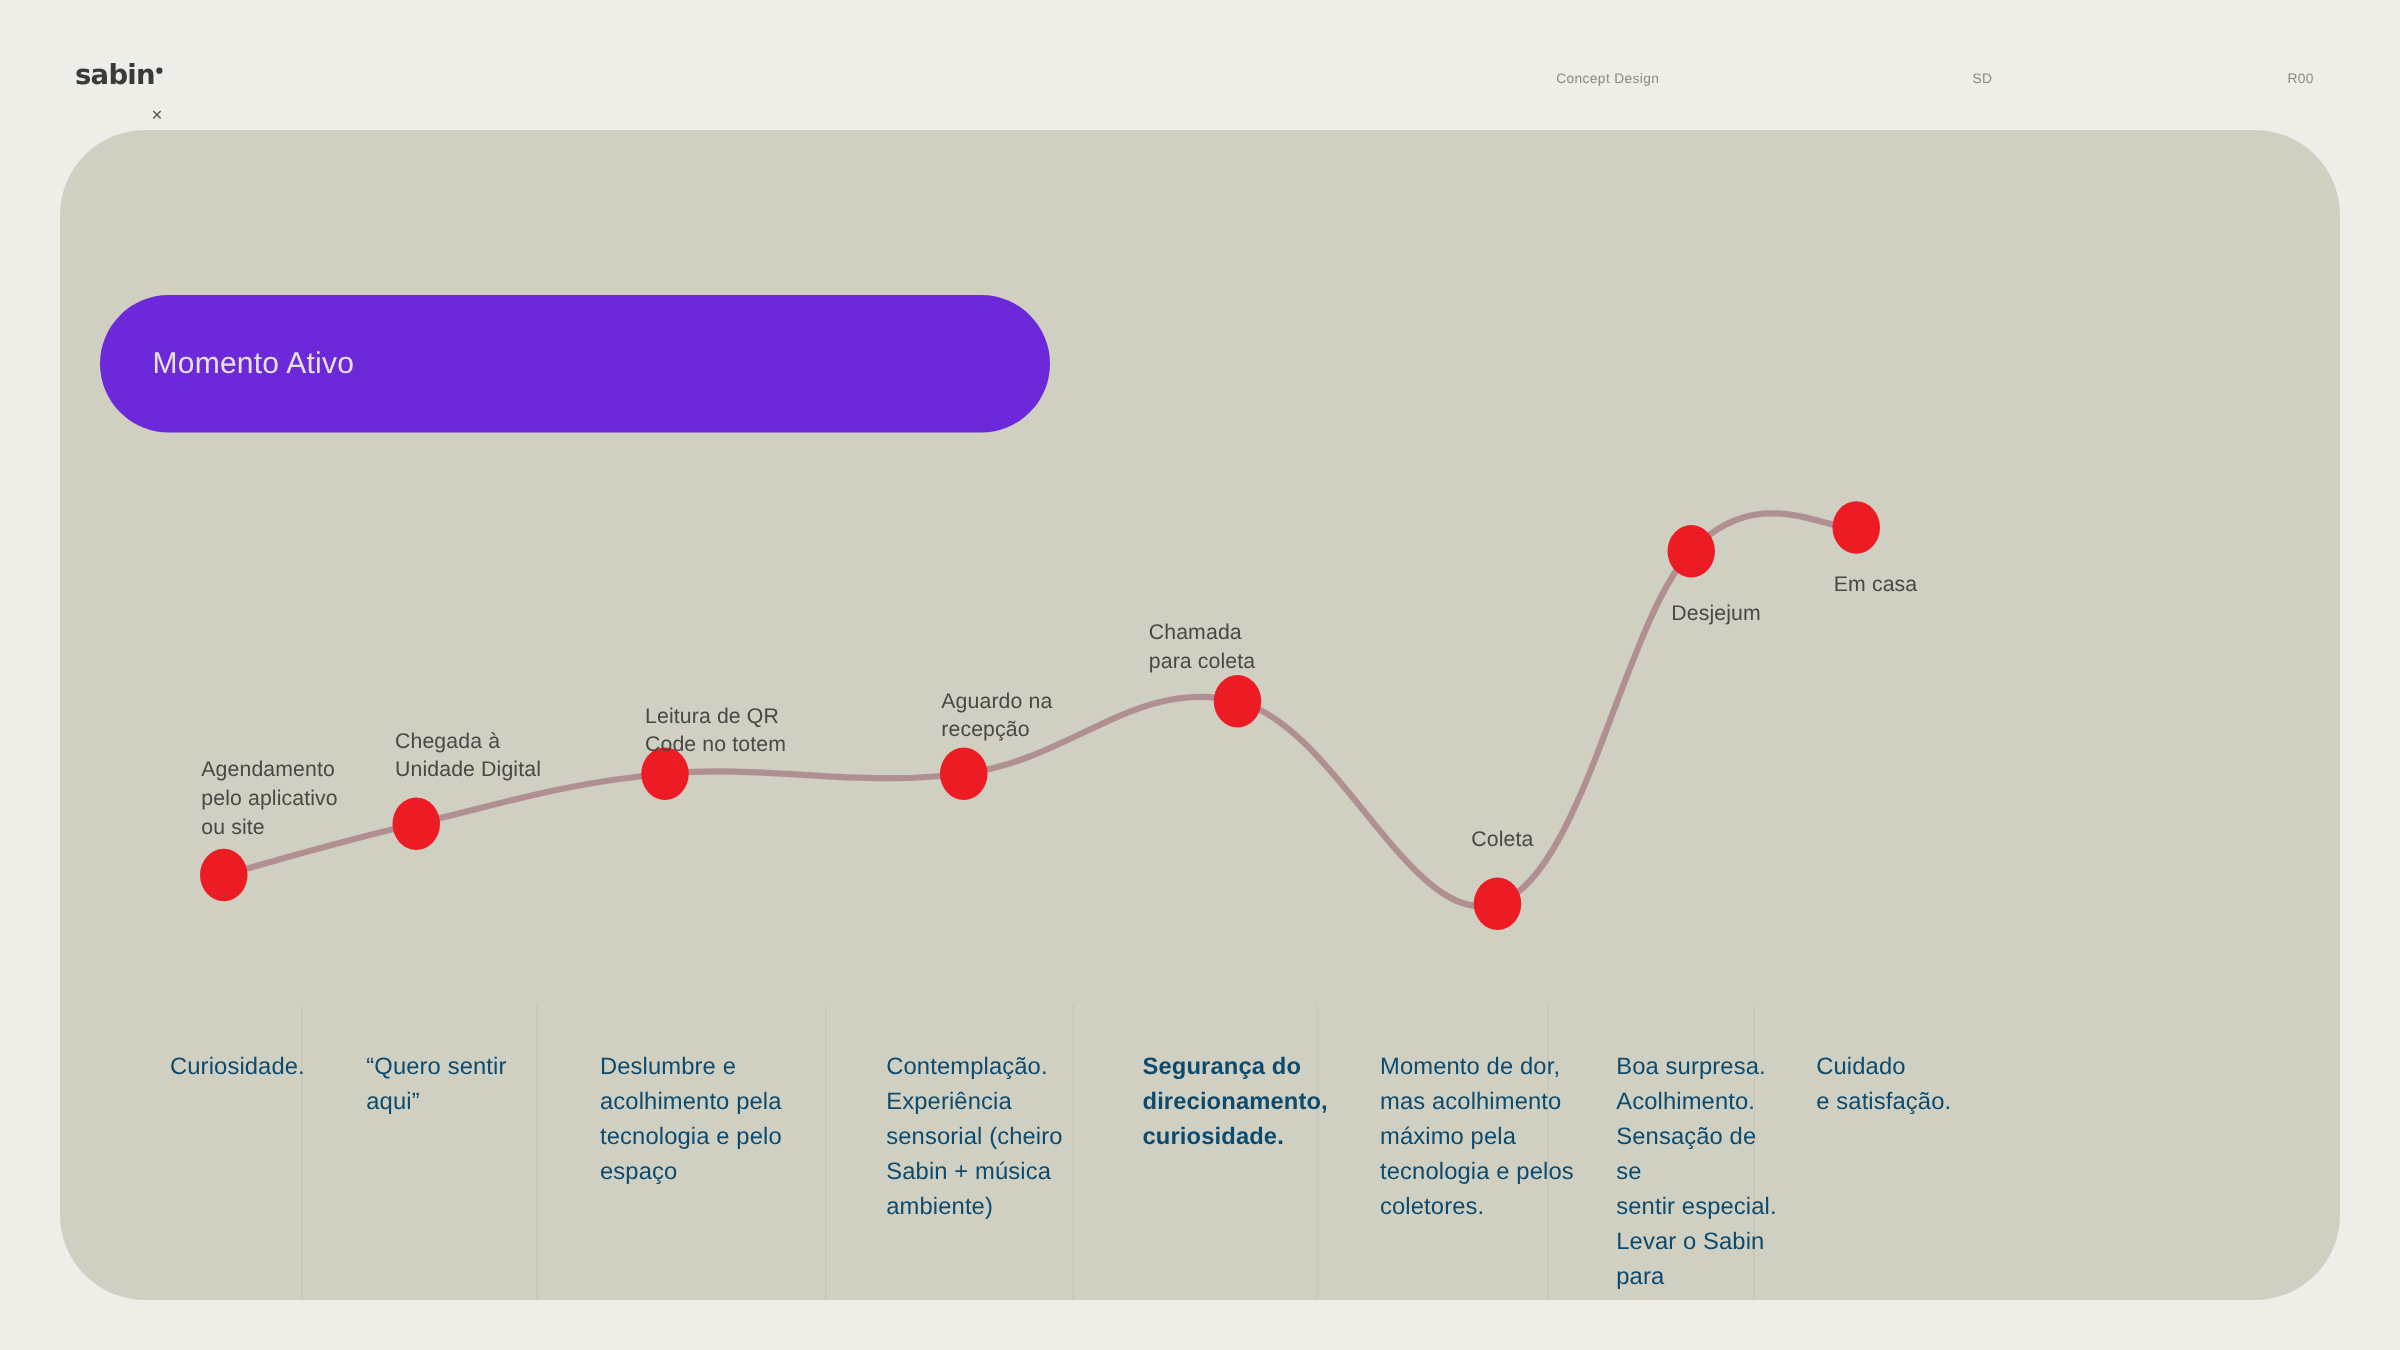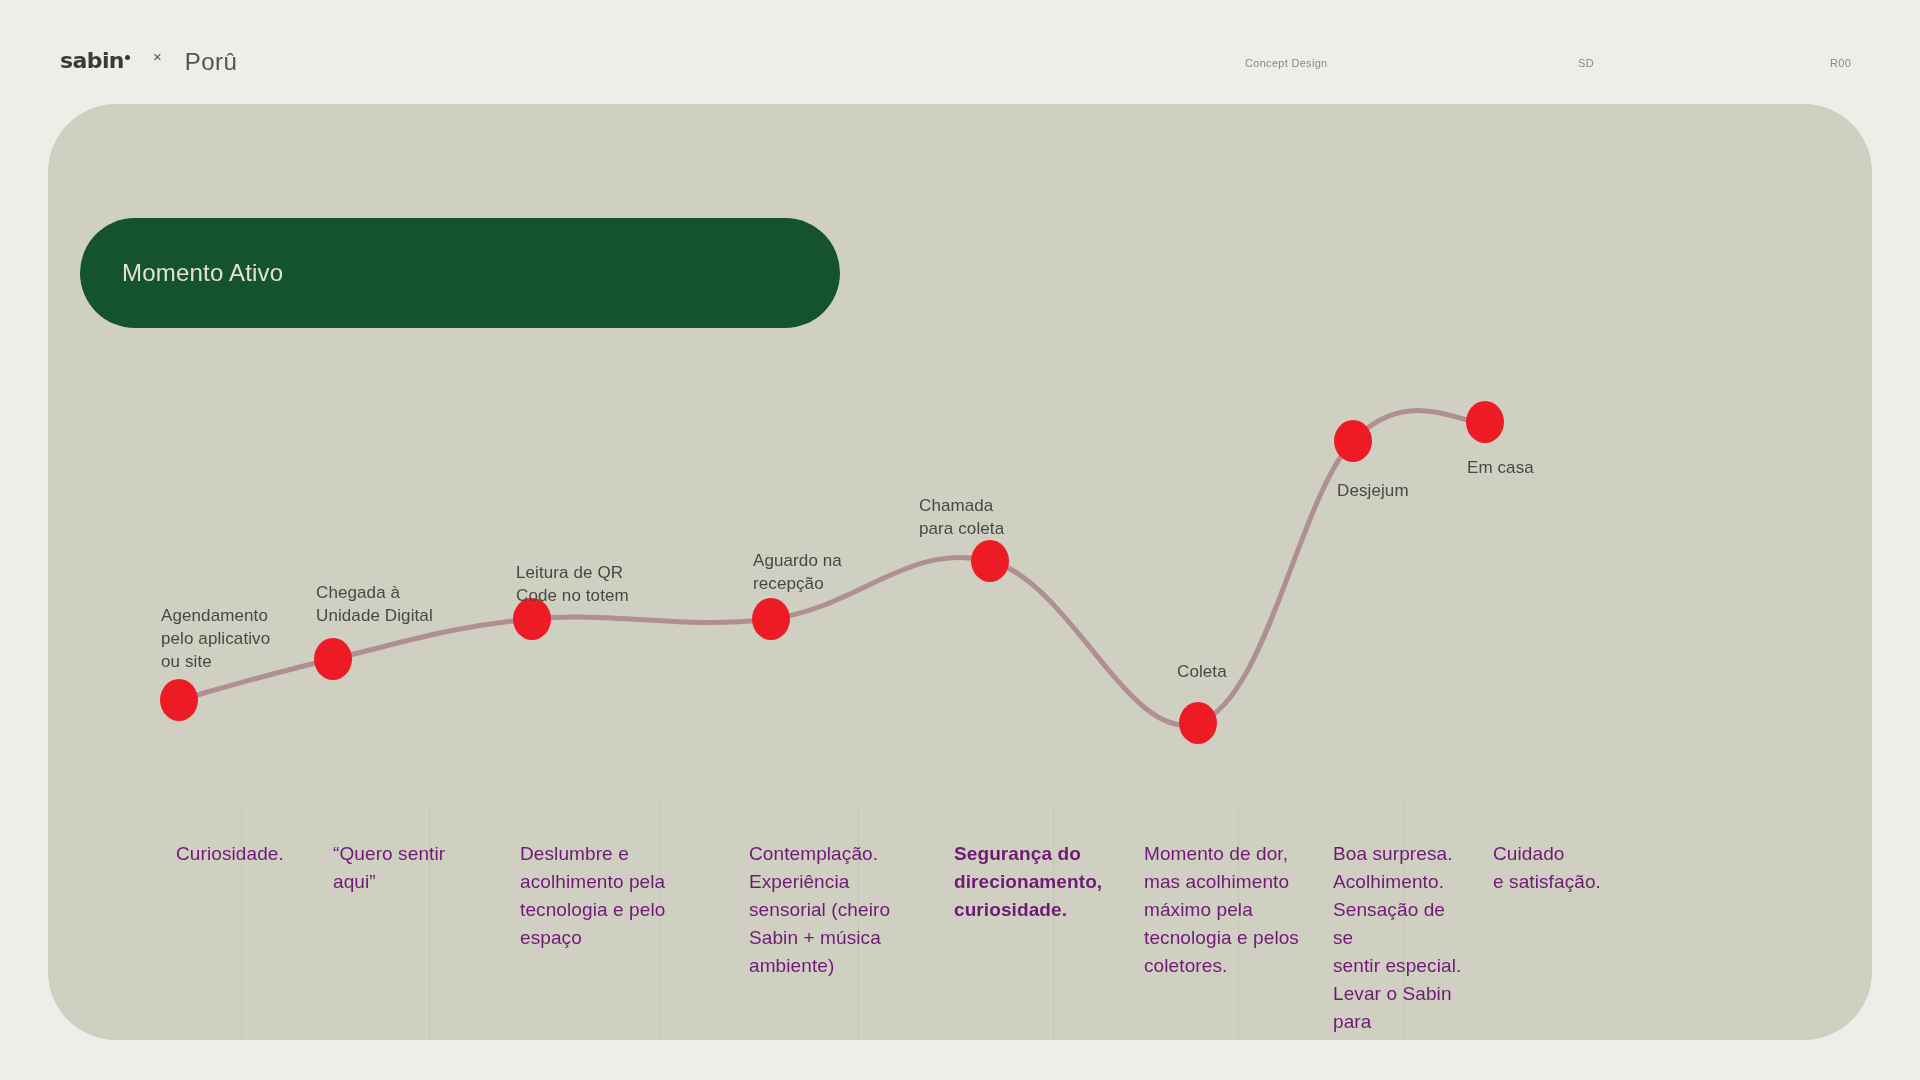--- a/index.html
+++ b/index.html
@@ -19,22 +19,23 @@
     position: absolute;
     top: 0; left: 0;
     width: 1920px;
     height: 108px;
   }
   .brand {
     position: absolute;
     left: 60px;
     top: 48px;
     display: flex;
-    align-items: flex-start;
-    gap: 23px;
+    align-items: flex-end;
+    gap: 11px;
+    flex-direction: column;
   }
   .brand-sabin {
     font-size: 22px;
     font-weight: bold;
     letter-spacing: -0.6px;
     color: #3A3A38;
     font-family: "DejaVu Sans", sans-serif;
   }
   .brand-dot {
     display: inline-block;
@@ -75,23 +76,23 @@
     width: 1824px;
     height: 936px;
     background: #CFCFC2;
     border-radius: 68px;
     overflow: hidden;
   }
 
   
   .moment-bar {
     position: absolute;
-    top: 114px;
+    top: 132px;
     height: 110px;
-    background: #14532d;
+    background: #6d28d9;
     border-radius: 55px;
     display: flex;
     align-items: center;
     text-align: right;
   }
   .moment-ativo   { left: 32px;  width: 760px; }
   .moment-passivo { left: 808px; width: 968px; }
   .moment-label {
     margin-left: 42px;
     font-size: 24px;
@@ -125,25 +126,24 @@
     left: 0;
     top: 700px;
     width: 1824px;
     height: 236px;
   }
   .emo-col {
     position: absolute;
     top: 36px;
     font-size: 19px;
     line-height: 28px;
-    color: #701a75;
+    color: #0c4a6e;
     font-weight: 300;
     white-space: pre-line;
     letter-spacing: 0.1px;
-    margin-left: 40px;
   }
   .emo-divider {
     position: absolute;
     top: 0;
     width: 1px;
     height: 236px;
     background: #C6C6B8;
   }
 </style>
 </head>

